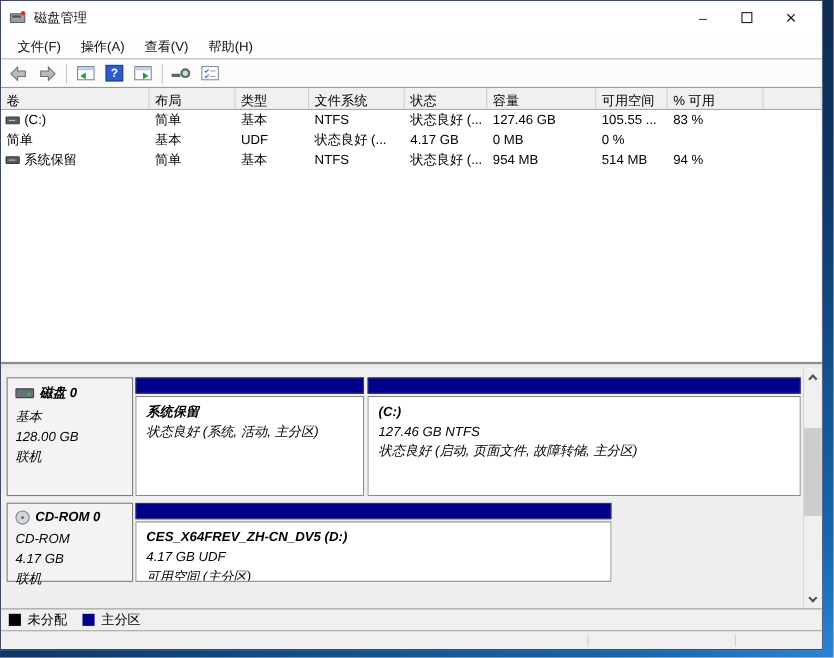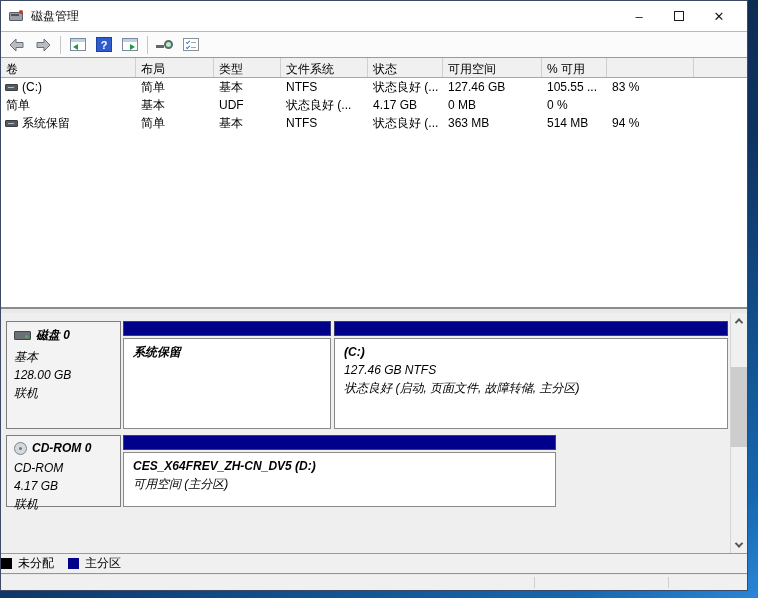--- a/index.html
+++ b/index.html
@@ -87,21 +87,21 @@
 
   
   .vscroll { width:17px; background:#f0f0f0; border-left:1px solid #d5d5d5; display:flex; flex-direction:column; align-items:center; flex:0 0 auto; }
   .sbtn { width:17px; height:16px; display:flex; align-items:center; justify-content:center; flex:0 0 auto; }
   .chev-up { width:6px; height:6px; border-left:2px solid #555; border-top:2px solid #555; transform:rotate(45deg) translate(1px,1px); }
   .chev-dn { width:6px; height:6px; border-left:2px solid #555; border-top:2px solid #555; transform:rotate(225deg) translate(1px,1px); }
   .strack { flex:1; width:17px; position:relative; }
   .sthumb { position:absolute; left:0; top:38px; width:17px; height:80px; background:#cdcdcd; }
 
   
-  .legendbar { height:20px; background:#f0f0f0; border-top:1px solid #9a9a9a; display:flex; align-items:center; padding-left:0; gap:6px; flex:0 0 auto; }
+  .legendbar { height:20px; background:#f0f0f0; border-top:1px solid #9a9a9a; display:flex; align-items:center; padding-left:7px; gap:6px; flex:0 0 auto; }
   .lg-sq { width:11px; height:11px; flex:0 0 auto; }
   .lg-black { background:#000; }
   .lg-navy { background:#00008b; }
   .lg-label { font-size:12px; margin-right:8px; }
   .statusbar { height:17px; background:#f0f0f0; border-top:2px groove #e8e8e8; position:relative; flex:0 0 auto; }
   .st-div { position:absolute; top:2px; bottom:2px; width:1px; background:#cfcfcf; }
   .st-d1 { left:533px; } .st-d2 { left:667px; }
 
   
   .nav-svg { display:block; }
@@ -125,20 +125,26 @@
       </div>
       <div class="ctrl">
         <span class="ctrl-max-glyph"></span>
       </div>
       <div class="ctrl">
         <span>✕</span>
       </div>
       <div class="titlebar-rightpad"></div>
     </div>
 
+    <div class="menubar">
+      <div class="menu-item">文件(F)</div>
+      <div class="menu-item">操作(A)</div>
+      <div class="menu-item">查看(V)</div>
+      <div class="menu-item">帮助(H)</div>
+    </div>
 
     <div class="toolbar">
       <div class="tbtn">
         <span>
           <svg class="nav-svg" width="16" height="14" viewBox="0 0 16 14">
             <path d="M7 1 L1 7 L7 13 L7 9.5 L14 9.5 L14 4.5 L7 4.5 Z" fill="#b9bdc2" stroke="#6b7076" stroke-width="1"></path>
           </svg>
         </span>
       </div>
       <div class="tbtn">
@@ -181,20 +187,21 @@
       </div>
     </div>
 
     <div class="toppane">
       <div class="grid-row hdr-row">
         <div class="hdr-cell">卷</div>
         <div class="hdr-cell">布局</div>
         <div class="hdr-cell">类型</div>
         <div class="hdr-cell">文件系统</div>
         <div class="hdr-cell">状态</div>
+        <div class="hdr-cell">容量</div>
         <div class="hdr-cell">可用空间</div>
         <div class="hdr-cell">% 可用</div>
         <div class="hdr-cell"></div>
       </div>
 
       <div class="grid-row list-row">
         <div class="cell vol-cell">
             <span class="hdd-ic"></span>
             <span>(C:)</span>
           </div>
@@ -221,21 +228,21 @@
 
       <div class="grid-row list-row">
         <div class="cell vol-cell">
             <span class="hdd-ic"></span>
             <span>系统保留</span>
           </div>
         <div class="cell">简单</div>
         <div class="cell">基本</div>
         <div class="cell">NTFS</div>
         <div class="cell">状态良好 (...</div>
-        <div class="cell">363 MB</div>
+        <div class="cell">954 MB</div>
         <div class="cell">514 MB</div>
         <div class="cell">94 %</div>
         <div class="cell"></div>
       </div>
     </div>
 
     <div class="splitter"></div>
 
     <div class="bottompane">
       <div class="disk-area">
@@ -248,20 +255,21 @@
             </div>
             <div class="dline">基本</div>
             <div class="dline">128.00 GB</div>
             <div class="dline">联机</div>
           </div>
           <div class="graph">
             <div class="part w-sysres">
               <div class="band"></div>
               <div class="pbox">
                 <div class="ptitle">系统保留</div>
+                <div class="pline">状态良好 (系统, 活动, 主分区)</div>
               </div>
             </div>
             <div class="part w-c">
               <div class="band"></div>
               <div class="pbox">
                 <div class="ptitle">(C:)</div>
                 <div class="pline">127.46 GB NTFS</div>
                 <div class="pline">状态良好 (启动, 页面文件, 故障转储, 主分区)</div>
               </div>
             </div>
@@ -276,20 +284,21 @@
             </div>
             <div class="dline">CD-ROM</div>
             <div class="dline">4.17 GB</div>
             <div class="dline">联机</div>
           </div>
           <div class="graph">
             <div class="part w-d">
               <div class="band"></div>
               <div class="pbox">
                 <div class="ptitle">CES_X64FREV_ZH-CN_DV5  (D:)</div>
+                <div class="pline">4.17 GB UDF</div>
                 <div class="pline">可用空间 (主分区)</div>
               </div>
             </div>
           </div>
         </div>
 
       </div>
 
       <div class="vscroll">
         <div class="sbtn">

